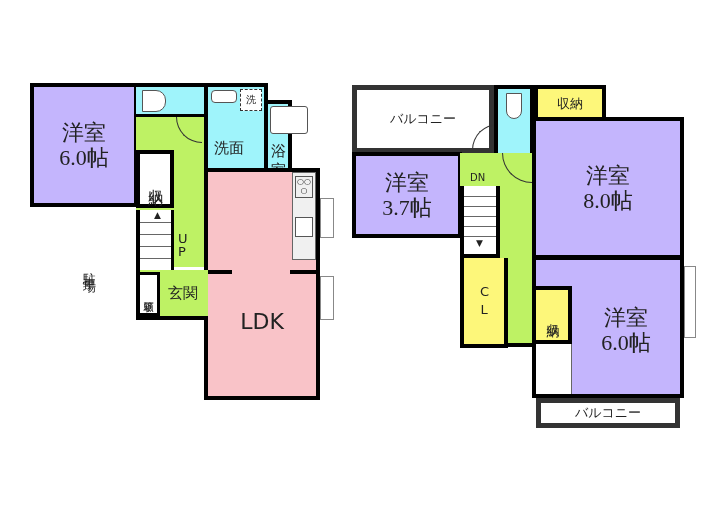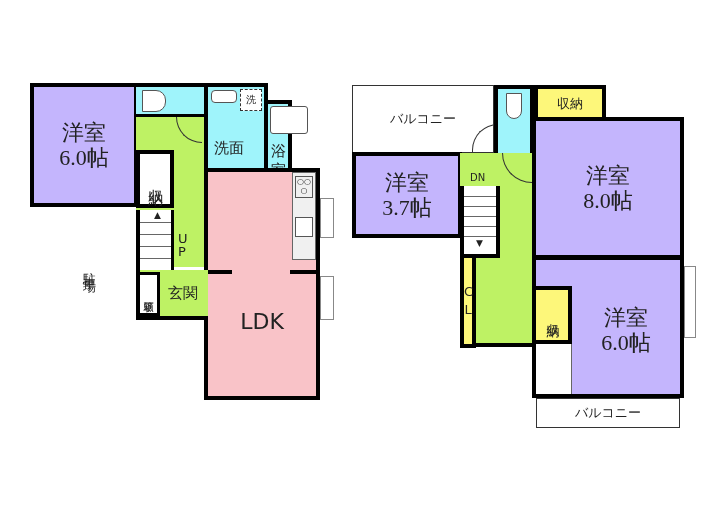--- a/index.html
+++ b/index.html
@@ -12,21 +12,21 @@
   .pink{background:#f9c3c8;}
   .grey{background:#bef264;}
   .yellow{background:#fdf77a;}
   .white{background:#fff;}
   .lbl-big{font-size:22px;}
   .lbl-mid{font-size:15px;}
   .lbl-sm{font-size:13px;}
   .lbl-xs{font-size:10px;}
   .vert{writing-mode:vertical-rl;letter-spacing:2px;}
   .win{background:#fff;border:1px solid #888;}
-  .thin{border:1px solid #7f1d1d;}
+  .thin{border:5px solid #7f1d1d;}
 </style>
 </head>
 <body>
 
 <div class="abs" style="left:28px;top:80px;width:310px;height:320px;">
 
   <div class="abs orange room" style="left:2px;top:3px;width:108px;height:124px;border:4px solid #000;">
     <span class="lbl-big">洋室</span>
     <span class="lbl-big">6.0帖</span>
   </div>
@@ -116,21 +116,21 @@
   <div class="abs lbl-xs" style="left:120px;top:90px;">DN</div>
   <div class="abs white" style="left:110px;top:104px;width:40px;height:72px;border:4px solid #000;border-top:none;">
     <div class="abs" style="left:0;top:10px;width:100%;border-top:1px solid #666;"></div>
     <div class="abs" style="left:0;top:20px;width:100%;border-top:1px solid #666;"></div>
     <div class="abs" style="left:0;top:30px;width:100%;border-top:1px solid #666;"></div>
     <div class="abs" style="left:0;top:40px;width:100%;border-top:1px solid #666;"></div>
     <div class="abs" style="left:0;top:50px;width:100%;border-top:1px solid #666;"></div>
     <div class="abs" style="left:12px;top:52px;font-size:9px;">▼</div>
   </div>
 
-  <div class="abs yellow room" style="left:110px;top:176px;width:16px;height:90px;border:4px solid #000;border-top:none;">
+  <div class="abs yellow room" style="left:110px;top:176px;width:48px;height:90px;border:4px solid #000;border-top:none;">
     <span class="lbl-sm" style="width:8px;word-break:break-all;line-height:18px;">CL</span>
   </div>
 
   <div class="abs orange room" style="left:182px;top:35px;width:152px;height:142px;border:4px solid #000;">
     <span class="lbl-big">洋室</span>
     <span class="lbl-big">8.0帖</span>
   </div>
 
   <div class="abs orange" style="left:182px;top:174px;width:152px;height:142px;border:4px solid #000;">
     <div class="abs white" style="left:0;top:56px;width:36px;height:78px;border-right:1px solid #666;"></div>

